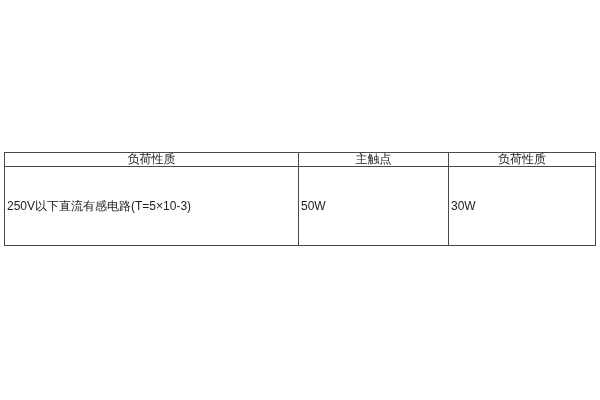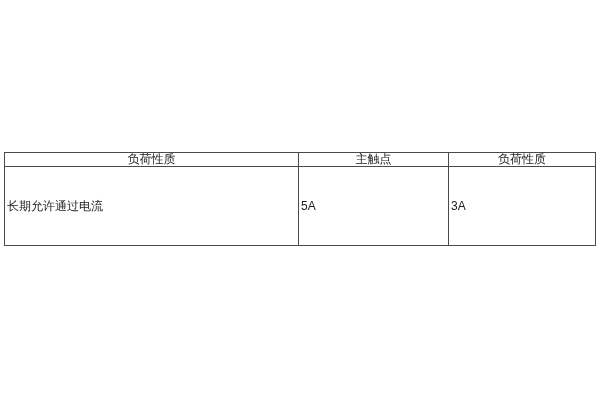--- a/index.html
+++ b/index.html
@@ -56,19 +56,19 @@
     </colgroup>
     <thead>
       <tr>
         <th>负荷性质</th>
         <th>主触点</th>
         <th>负荷性质</th>
       </tr>
     </thead>
     <tbody>
       <tr>
-        <td>长期允许通过电流</td>
-        <td>5A</td>
-        <td>3A</td>
+        <td>250V以下直流有感电路(T=5×10-3)</td>
+        <td>50W</td>
+        <td>30W</td>
       </tr>
     </tbody>
   </table>
 </div>
 
 </body></html>

